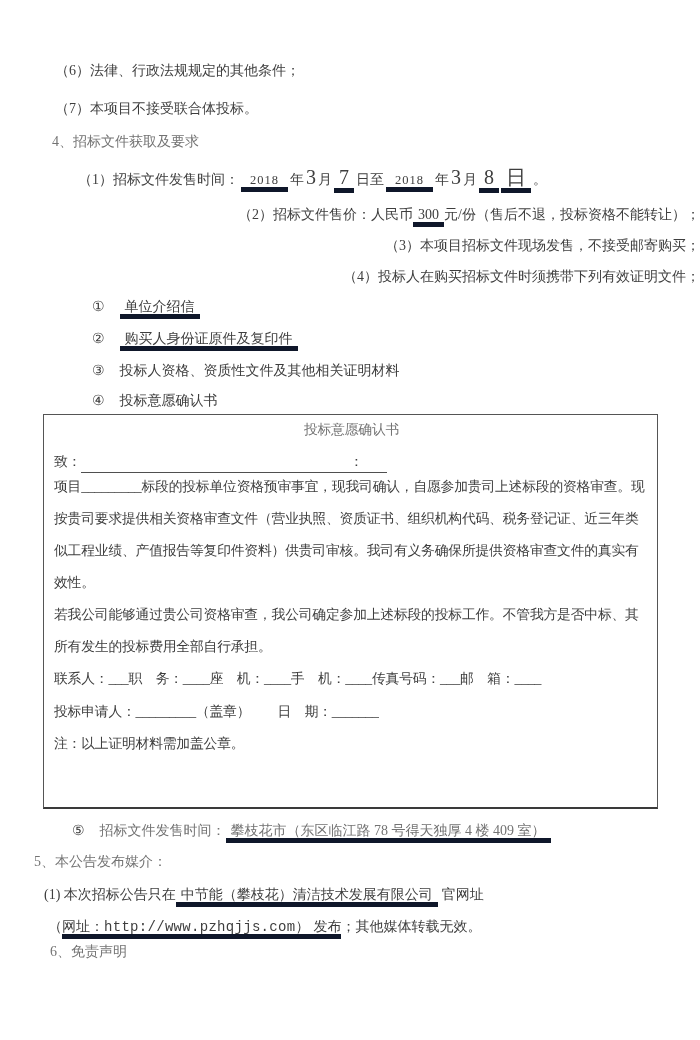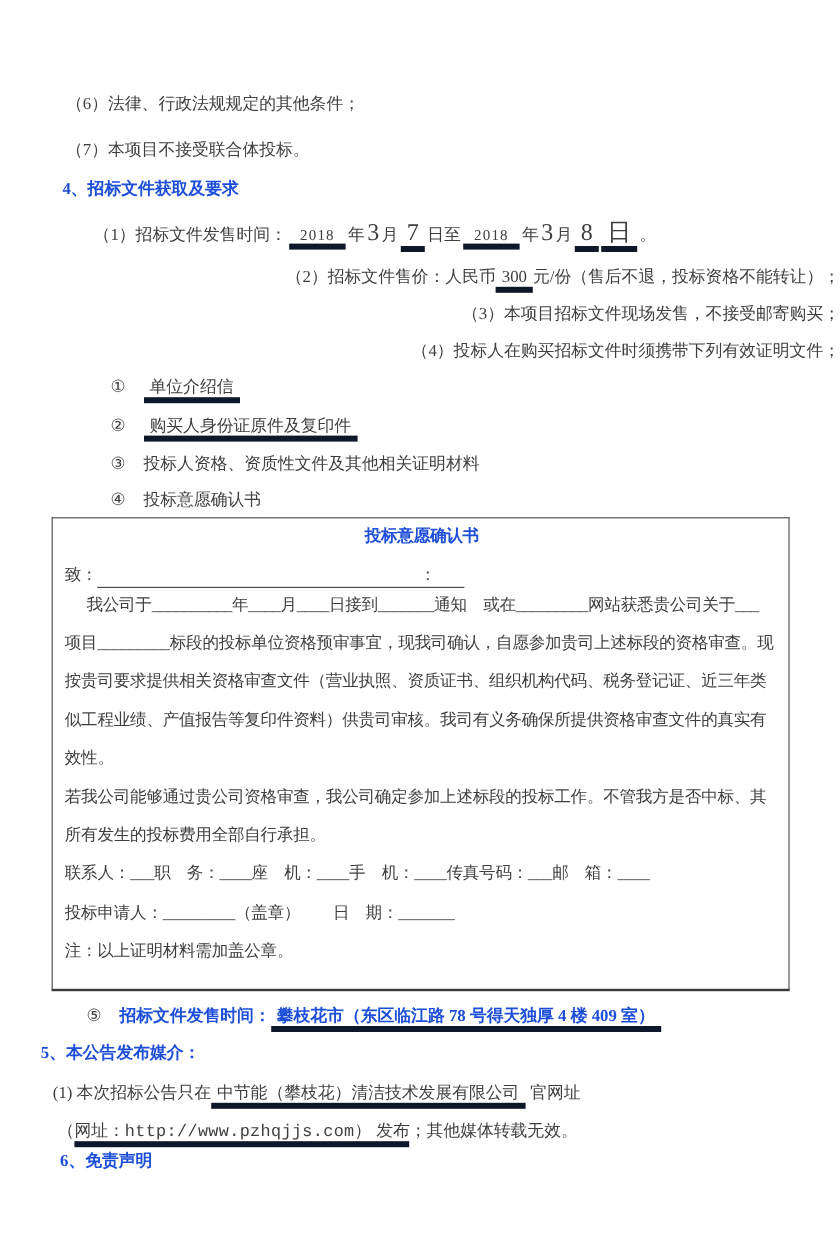--- a/index.html
+++ b/index.html
@@ -1,28 +1,28 @@
 <!DOCTYPE html>
 <html><head>
 <meta charset="utf-8">
 <style>
   html,body{margin:0;padding:0;background:#ffffff;}
   .page{
     position:relative;
     width:700px;height:1040px;
     background:#ffffff;
     box-sizing:border-box;
-    padding-top:77px;
+    padding-top:60px;
     font-family:"Liberation Serif","DejaVu Serif",serif;
     font-size:14px;
     color:#3e3e3e;
     overflow:hidden;
   }
   .line{line-height:21px;white-space:nowrap;}
-  .b{font-weight:bold;color:#1d4ed8;}
+  .b{font-weight:normal;color:#737373;}
   .ul{border-bottom:5px solid #0f172a;}
   .pad{padding:0 5px;}
   
   .cond{margin-left:55px;margin-bottom:17px;}
   .cond2{margin-left:55px;margin-bottom:12px;}
   .h4{margin-left:52px;margin-bottom:15px;line-height:21px;}
   .sub{margin-left:77px;margin-bottom:10px;text-align:right;}
   .saletime{margin-left:77px;margin-bottom:12px;line-height:24px;}
   .docitem{margin-left:92px;margin-bottom:11px;}
   .cnum{display:inline-block;margin-right:15px;}
@@ -92,21 +92,20 @@
     <span class="cnum">④</span><span>投标意愿确认书</span>
   </div>
 
   <div class="cbox">
     <div class="line boxtitle b">投标意愿确认书</div>
 
     <div class="line toline">
       <span>致：</span><span class="to-blank"><span>：</span></span>
     </div>
 
-    <div class="line p1in">我公司于__________年____月____日接到_______通知　或在_________网站获悉贵公司关于___</div>
     <div class="line">项目_________标段的投标单位资格预审事宜，现我司确认，自愿参加贵司上述标段的资格审查。现</div>
     <div class="line">按贵司要求提供相关资格审查文件（营业执照、资质证书、组织机构代码、税务登记证、近三年类</div>
     <div class="line">似工程业绩、产值报告等复印件资料）供贵司审核。我司有义务确保所提供资格审查文件的真实有</div>
     <div class="line">效性。</div>
 
     <div class="line">若我公司能够通过贵公司资格审查，我公司确定参加上述标段的投标工作。不管我方是否中标、其</div>
     <div class="line">所有发生的投标费用全部自行承担。</div>
 
     <div class="line" style="margin-bottom:11px;">联系人：___职　务：____座　机：____手　机：____传真号码：___邮　箱：____</div>
 

